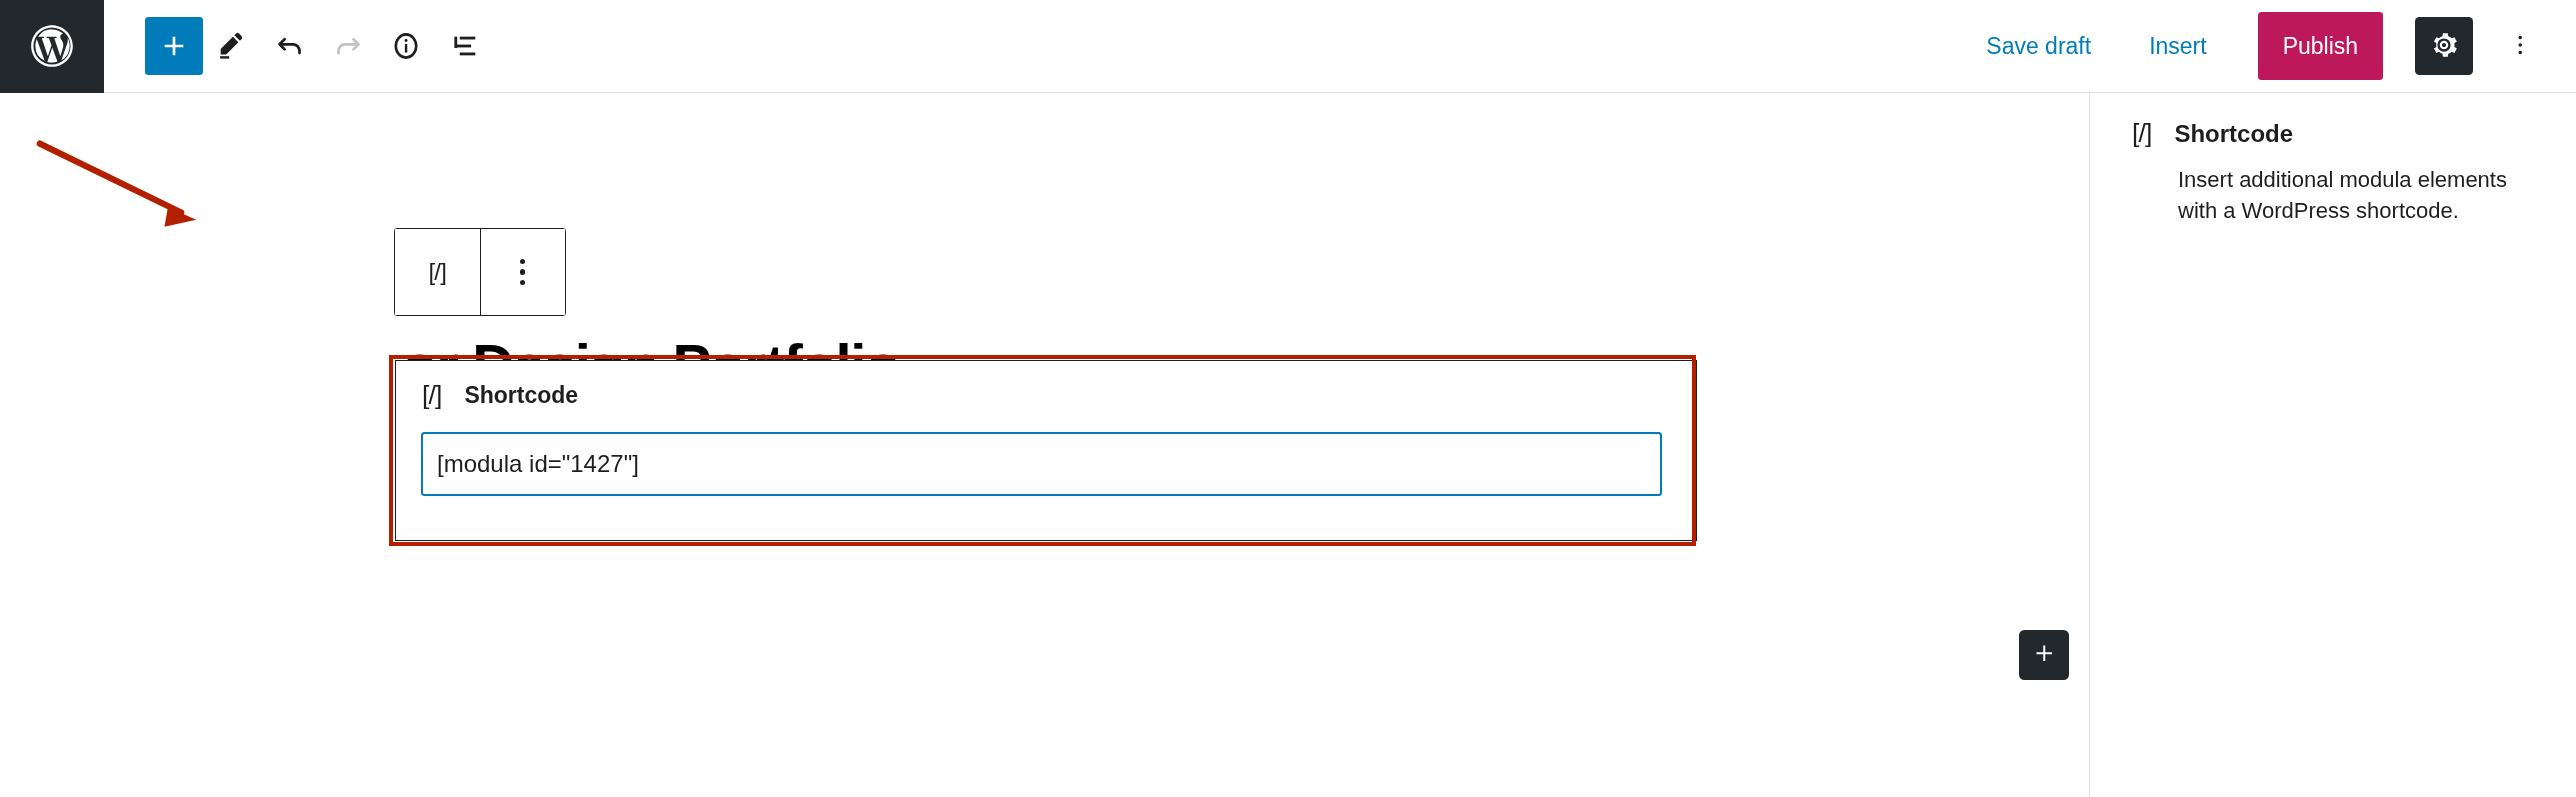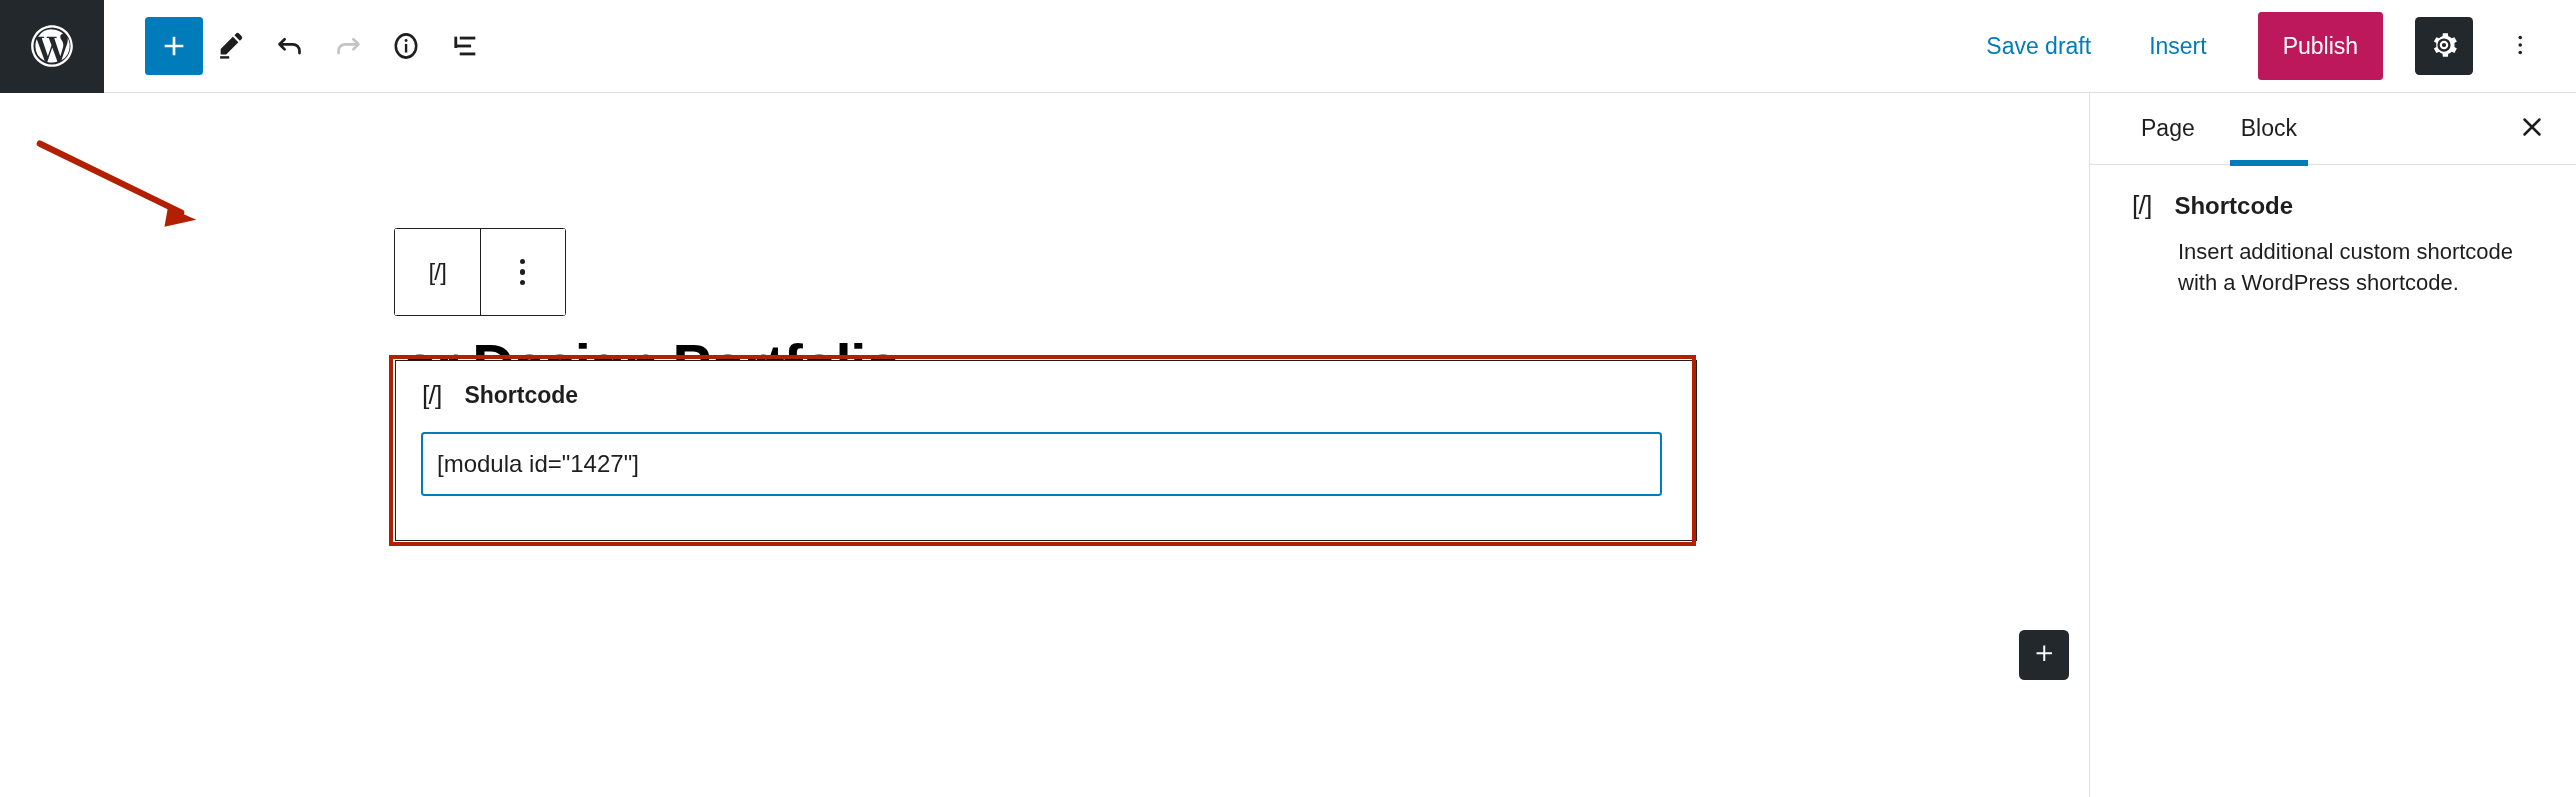--- a/index.html
+++ b/index.html
@@ -485,34 +485,22 @@
     <span>
       <svg width="26.5" height="26.5" viewBox="0 0 24 24" aria-hidden="true">
         <path fill="#ffffff" d="M11.1 5h1.8v6.1H19v1.8h-6.1V19h-1.8v-6.1H5v-1.8h6.1V5z"></path>
       </svg>
     </span>
   </button>
 </div>
 
 <aside class="sidebar">
 
-  <div class="sidebar-tabs">
-    <button class="sidebar-tab">Page</button>
-    <button class="sidebar-tab active">Block</button>
-
-    <button class="sidebar-close">
-      <span>
-        <svg width="30" height="30" viewBox="0 0 24 24" aria-hidden="true">
-          <path fill="none" stroke="#1e1e1e" stroke-width="2" stroke-linecap="round" d="M6 6l12 12M18 6L6 18"></path>
-        </svg>
-      </span>
-    </button>
-  </div>
 
   <div class="sidebar-body">
     <div class="block-card-head">
       <span class="bracket-icon">[/]</span>
       <span class="block-card-title">Shortcode</span>
     </div>
-    <p class="block-card-desc">Insert additional custom shortcode with a WordPress shortcode.</p>
+    <p class="block-card-desc">Insert additional modula elements with a WordPress shortcode.</p>
   </div>
 </aside>
 
 
 </body></html>

